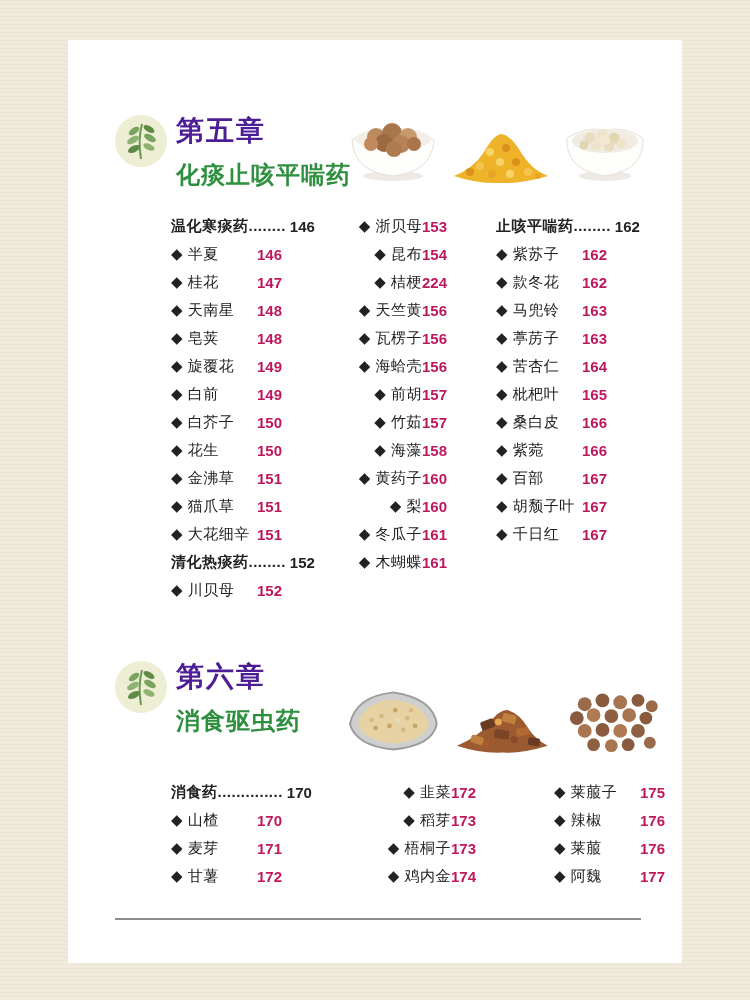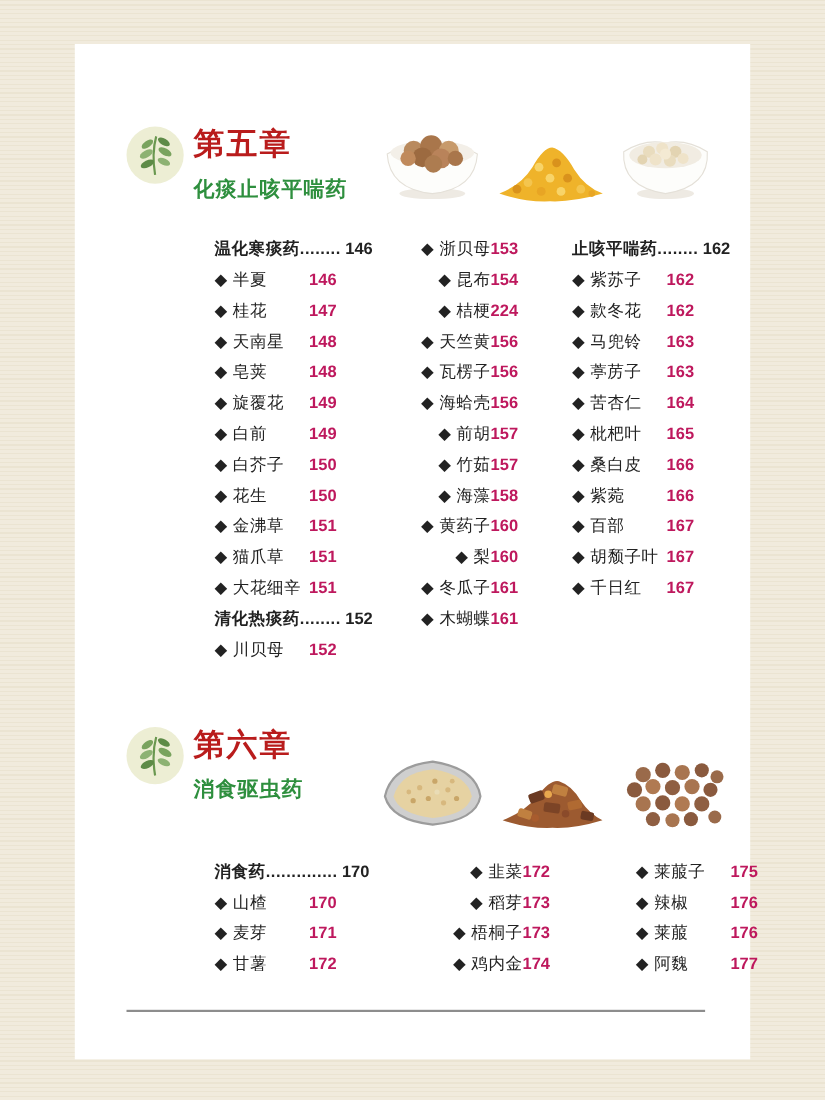--- a/index.html
+++ b/index.html
@@ -17,35 +17,35 @@
   }
   
   .chap-head { position:absolute; left:47px; }
   .leaf-badge {
     width:52px; height:52px; border-radius:50%;
     background:#edeed4; display:flex; align-items:center; justify-content:center;
   }
   .titles { position:absolute; left:61px; top:-3px; width:190px; }
   .chap-title {
     font-family:"Liberation Serif","DejaVu Serif",serif;
-    font-size:28px; font-weight:700; color:#b91c1c; letter-spacing:2px;
+    font-size:28px; font-weight:700; color:#4c1d95; letter-spacing:2px;
   }
   .chap-sub {
     margin-top:9px;
     font-family:"Liberation Serif","DejaVu Serif",serif;
-    font-size:19px; font-weight:700; color:#2e8f3e; letter-spacing:1px;
+    font-size:24px; font-weight:700; color:#2e8f3e; letter-spacing:1px;
   }
   .photos { position:absolute; display:flex; align-items:flex-end; gap:10px; }
   .photo { display:block; }
   
   .toc-grid { position:absolute; display:flex; }
   .toc-col { display:flex; flex-direction:column; }
   .col-1 { width:165px; } .col-2 { width:160px;text-align:right; } .col-3 { width:160px; }
   .toc-row { height:28px; display:flex; align-items:center; font-size:15px; color:#222; }
-  .toc-row .label { white-space:nowrap;margin-left:24px; }
+  .toc-row .label { white-space:nowrap; }
   .toc-row.item .label { min-width:86px; font-weight:500; letter-spacing:0.5px; }
   .toc-row.item .page-num { color:#be185d; font-weight:700; }
   .toc-row.header { font-weight:700; }
   .toc-row.header .label { letter-spacing:0.5px; }
   .toc-row.header .page-num { color:#222; font-weight:700; margin-left:4px; }
   .bottom-rule {
     position:absolute; left:47px; top:878px; width:526px;
     border-top:2px solid #8d8d8d;
   }
 </style>

